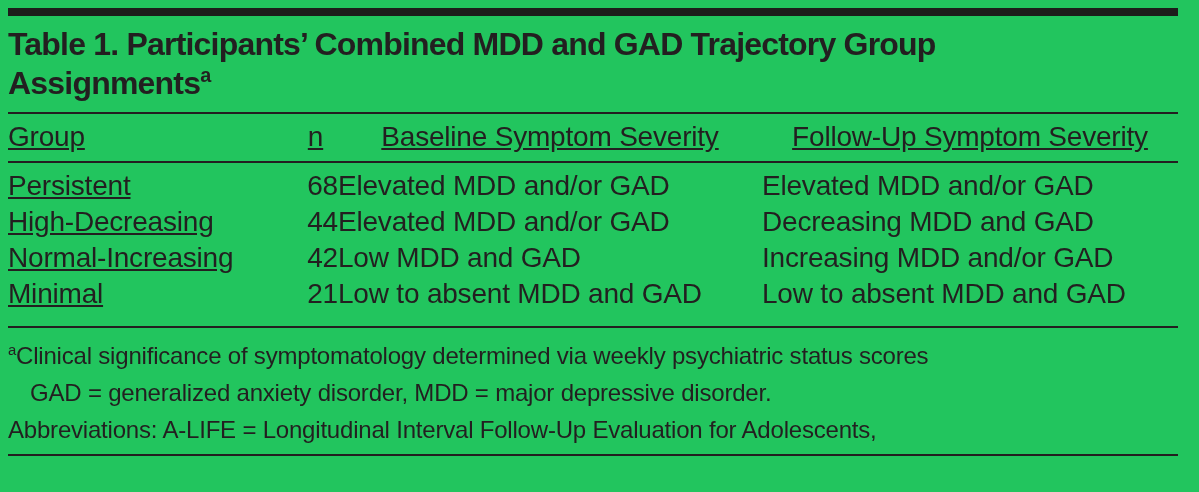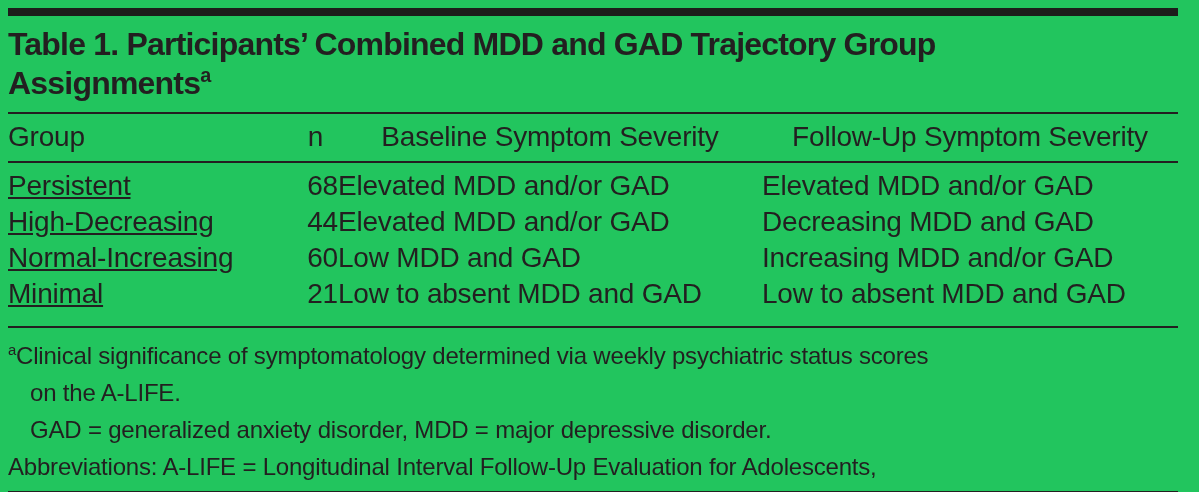--- a/index.html
+++ b/index.html
@@ -46,20 +46,21 @@
     border-collapse: collapse;
     font-size: 28px;
     letter-spacing: -0.2px;
     table-layout: fixed;
   }
   table.data th {
     font-weight: 400;
     border-bottom: 2px solid #231f20;
     padding: 7px 0 8px 0;
     white-space: nowrap;
+    text-decoration: underline;
   }
   th.col-group { text-align: left; }
   th.col-n { text-align: center; }
   th.col-baseline { text-align: center; }
   th.col-followup { text-align: center; padding-right: 44px; }
   table.data td {
     padding: 0;
     line-height: 36px;
     white-space: nowrap;
   }
@@ -121,37 +122,36 @@
           <td class="cell-followup">Elevated MDD and/or GAD</td>
         </tr>
         <tr>
           <td class="cell-group">High-Decreasing</td>
           <td class="cell-n">44</td>
           <td class="cell-baseline">Elevated MDD and/or GAD</td>
           <td class="cell-followup">Decreasing MDD and GAD</td>
         </tr>
         <tr>
           <td class="cell-group">Normal-Increasing</td>
-          <td class="cell-n">60</td>
+          <td class="cell-n">42</td>
           <td class="cell-baseline">Low MDD and GAD</td>
           <td class="cell-followup">Increasing MDD and/or GAD</td>
         </tr>
         <tr>
           <td class="cell-group">Minimal</td>
           <td class="cell-n">21</td>
           <td class="cell-baseline">Low to absent MDD and GAD</td>
           <td class="cell-followup">Low to absent MDD and GAD</td>
         </tr>
       </tbody>
     </table>
 
     <div class="footnotes">
       <p class="fn">
         <span class="fn-line"><sup>a</sup><span>Clinical significance of symptomatology determined via weekly psychiatric status scores</span></span>
-        <span class="fn-line fn-indent">on the A-LIFE.</span>
       </p>
       <p class="fn">
         <span class="fn-line fn-indent">GAD = generalized anxiety disorder, MDD = major depressive disorder.</span>
         <span class="fn-line">Abbreviations: A-LIFE = Longitudinal Interval Follow-Up Evaluation for Adolescents,</span>
       </p>
     </div>
 
   </div>
 </div>
 

